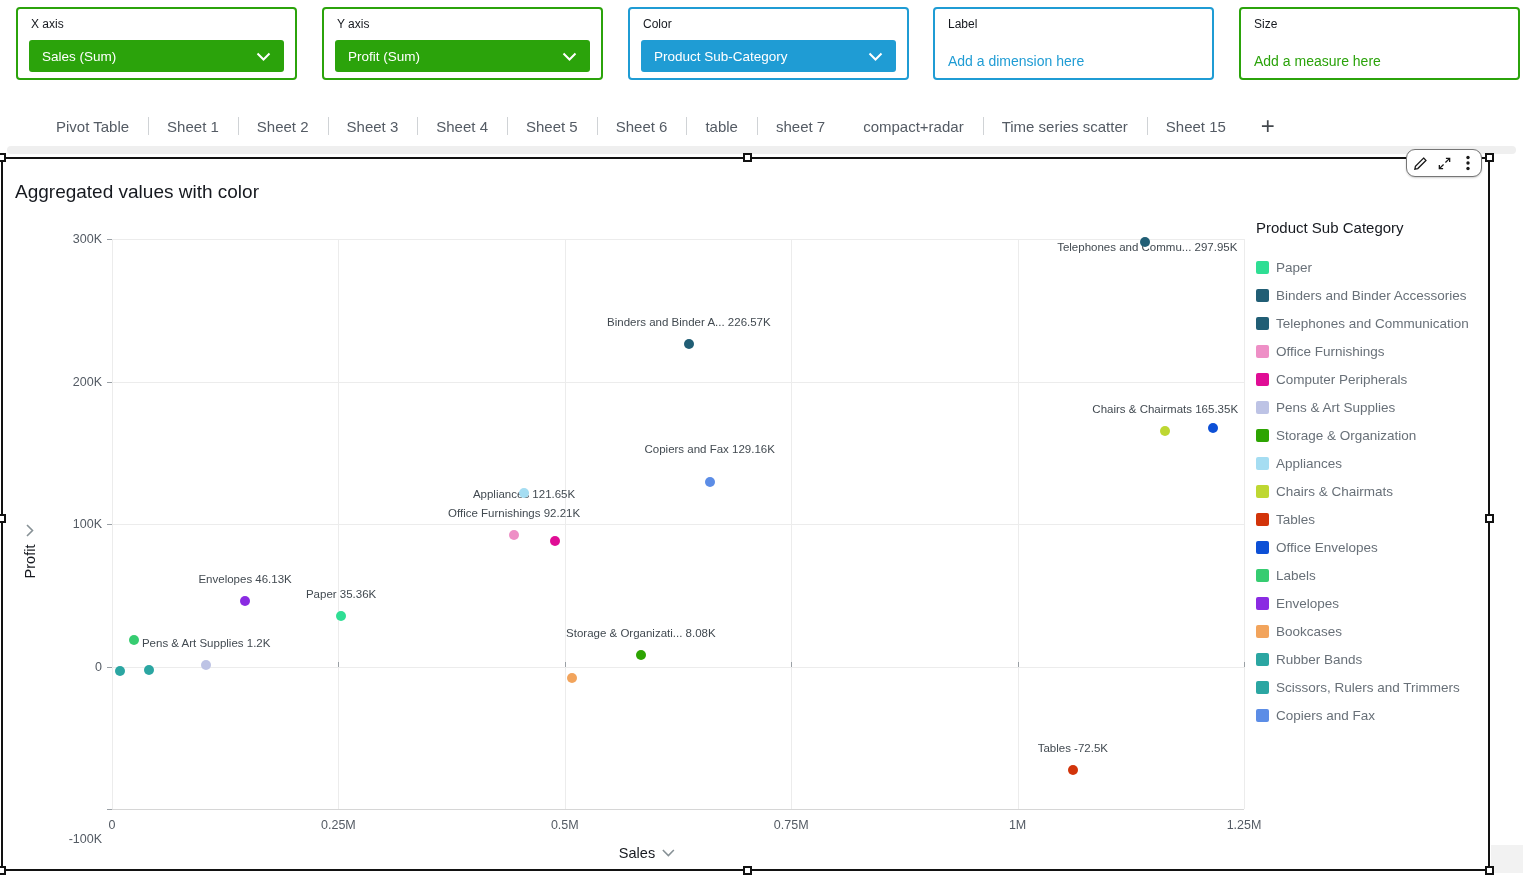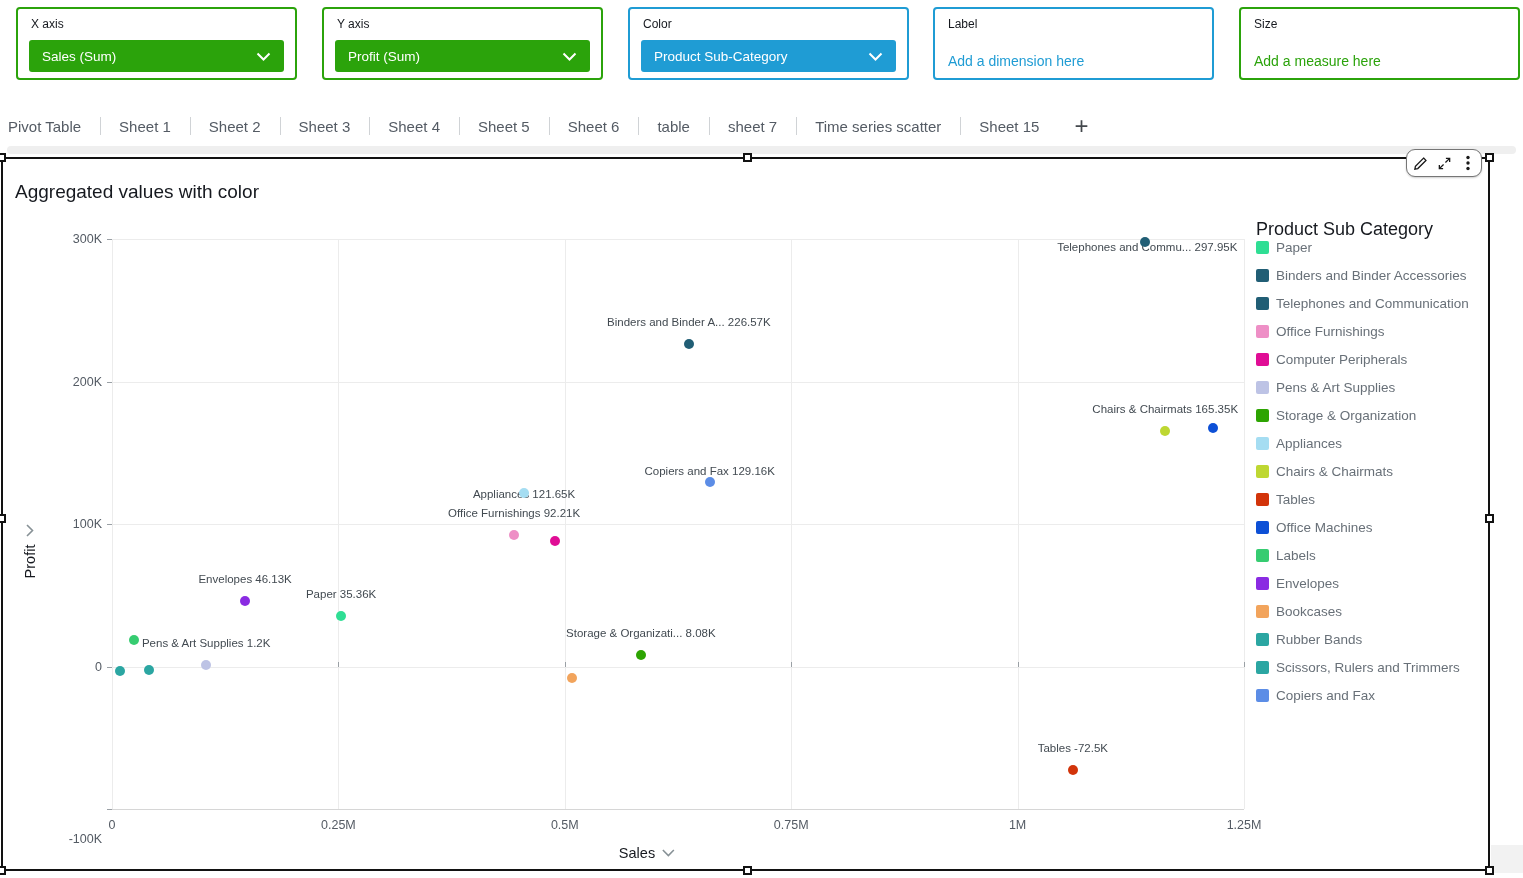--- a/index.html
+++ b/index.html
@@ -23,21 +23,21 @@
   .pill{position:absolute;left:11px;right:11px;top:31px;height:32px;border-radius:3px;display:flex;align-items:center;justify-content:space-between;padding:0 13px;color:#fff;font-size:13.5px;cursor:pointer;}
   .pill.green{background:var(--green);}
   .pill.blue{background:var(--blue);}
   .well-placeholder{position:absolute;left:13px;top:44px;font-size:14px;cursor:pointer;}
   .well-placeholder.blue{color:var(--blue);}
   .well-placeholder.green{color:var(--green);}
 
   
   .tabbar{position:absolute;left:0;top:106px;width:100%;height:40px;display:flex;align-items:stretch;font-size:15px;color:var(--graytext);}
   .tab{display:flex;align-items:center;gap:8px;padding:0 19px;position:relative;cursor:pointer;white-space:nowrap;}
-  .tab:first-child{padding-left:8px;}
+  .tab:first-child{padding-left:8px;margin-left:48px;}
   .tab.sep::before{content:"";position:absolute;left:0;top:11px;height:18px;width:1px;background:#d0d3d6;}
   .tab.active{background:#efefef;font-weight:bold;color:var(--ink);}
   .tab-plus{display:flex;align-items:center;padding:0 16px;font-size:24px;font-weight:300;color:#43484d;cursor:pointer;}
 
   .canvas-strip{position:absolute;left:7px;right:7px;top:146px;height:8px;background:#efefef;border-radius:4px;}
   .corner-patch{position:absolute;right:0;top:845px;width:32px;height:28px;background:#f2f2f2;}
 
   
   .visual{position:absolute;left:1px;top:157px;width:1489px;height:714px;background:#fff;border:2px solid #121212;}
   .handle{position:absolute;width:9px;height:9px;background:#fff;border:2px solid #121212;z-index:30;}
@@ -55,21 +55,21 @@
   .ytick-label{position:absolute;width:56px;text-align:right;font-size:12.5px;color:var(--graytext);}
   .xtick-label{position:absolute;width:70px;text-align:center;font-size:12.5px;color:var(--graytext);transform:translateX(-50%);}
   .scatter-dot{position:absolute;width:10px;height:10px;border-radius:50%;cursor:pointer;z-index:10;}
   .point-label{position:absolute;font-size:11.5px;color:#424a51;white-space:nowrap;transform:translateX(-50%);z-index:5;}
 
   .x-axis-name{position:absolute;left:644px;top:686px;transform:translateX(-50%);display:flex;align-items:center;gap:7px;font-size:14.5px;color:var(--ink);cursor:pointer;}
   .y-axis-name{position:absolute;left:-28px;top:383px;width:110px;height:18px;display:flex;align-items:center;justify-content:center;gap:8px;font-size:14.5px;color:var(--ink);transform:rotate(-90deg);cursor:pointer;}
 
   
   #legend{position:absolute;left:1253px;top:60px;width:234px;}
-  .legend-title{font-size:18px;color:var(--ink);}
+  .legend-title{font-size:15px;color:var(--ink);margin-bottom:24px;}
   .legend-item{display:flex;align-items:center;height:14px;margin-bottom:14px;font-size:13.5px;color:#687078;cursor:pointer;white-space:nowrap;}
   .legend-swatch{width:13px;height:13px;border-radius:2px;margin-right:7px;flex:none;}
 </style>
 </head>
 <body>
 
 <div class="well green" style="left:16px">
   <div class="well-label">X axis</div>
   <div class="pill green">
     <span>Sales (Sum)</span>
@@ -125,20 +125,23 @@
       <div>Sheet 5</div>
     </div>
     <div class="tab sep">
       <div>Sheet 6</div>
     </div>
     <div class="tab sep">
       <div>table</div>
     </div>
     <div class="tab sep">
       <div>sheet 7</div>
+    </div>
+    <div class="tab">
+      <div>compact+radar</div>
     </div>
     <div class="tab sep">
       <div>Time series scatter</div>
     </div>
     <div class="tab sep">
       <div>Sheet 15</div>
     </div>
     <div class="tab-plus">+</div>
   </div>
 
@@ -211,21 +214,21 @@
       <div class="gridline-h axisline" style="left: 109px; top: 650px; width: 1132px;"></div>
       <div class="tickmark" style="left: 104px; top: 650px; width: 5px; height: 1px;"></div>
       <div class="ytick-label" style="left: 43px; top: 643px; margin-top: 30px;">-100K</div>
       <div class="point-label" style="left: 1144.29px; top: 81.9213px;">Telephones and Commu... 297.95K</div>
       <div class="scatter-dot" title="Telephones and Communication" style="left: 1137.29px; top: 77.9213px; background: rgb(33, 94, 117);"></div>
       <div class="point-label" style="left: 685.867px; top: 156.638px;">Binders and Binder A... 226.57K</div>
       <div class="scatter-dot" title="Binders and Binder Accessories" style="left: 680.867px; top: 179.638px; background: rgb(33, 94, 117);"></div>
       <div class="scatter-dot" title="Office Machines" style="left: 1205.21px; top: 263.955px; background: rgb(13, 80, 214);"></div>
       <div class="point-label" style="left: 1162.21px; top: 243.876px;">Chairs &amp; Chairmats 165.35K</div>
       <div class="scatter-dot" title="Chairs &amp; Chairmats" style="left: 1157.21px; top: 266.876px; background: rgb(190, 215, 50);"></div>
-      <div class="point-label" style="left: 706.696px; top: 306px;">Copiers and Fax 129.16K</div>
+      <div class="point-label" style="left: 706.696px; top: 284px;">Copiers and Fax 129.16K</div>
       <div class="scatter-dot" title="Copiers and Fax" style="left: 701.696px; top: 318.447px; background: rgb(92, 141, 230);"></div>
       <div class="point-label" style="left: 521.048px; top: 311px; margin-top: 18px;">Appliances 121.65K</div>
       <div class="scatter-dot" title="Appliances" style="left: 516.048px; top: 329.149px; background: rgb(165, 221, 242);"></div>
       <div class="point-label" style="left: 511.086px; top: 348.101px;">Office Furnishings 92.21K</div>
       <div class="scatter-dot" title="Office Furnishings" style="left: 506.086px; top: 371.101px; background: rgb(238, 143, 198);"></div>
       <div class="scatter-dot" title="Computer Peripherals" style="left: 546.838px; top: 376.958px; background: rgb(224, 13, 149);"></div>
       <div class="point-label" style="left: 242.123px; top: 413.765px;">Envelopes 46.13K</div>
       <div class="scatter-dot" title="Envelopes" style="left: 237.123px; top: 436.765px; background: rgb(138, 43, 226);"></div>
       <div class="point-label" style="left: 338.117px; top: 429.112px;">Paper 35.36K</div>
       <div class="scatter-dot" title="Paper" style="left: 333.117px; top: 452.112px; background: rgb(47, 222, 148);"></div>
@@ -292,21 +295,21 @@
         <div class="legend-item">
           <div class="legend-swatch" style="background: rgb(190, 215, 50);"></div>
           <div style="overflow: hidden; text-overflow: ellipsis;">Chairs &amp; Chairmats</div>
         </div>
         <div class="legend-item">
           <div class="legend-swatch" style="background: rgb(210, 52, 10);"></div>
           <div style="overflow: hidden; text-overflow: ellipsis;">Tables</div>
         </div>
         <div class="legend-item">
           <div class="legend-swatch" style="background: rgb(13, 80, 214);"></div>
-          <div style="overflow: hidden; text-overflow: ellipsis;">Office Machines</div>
+          <div style="overflow: hidden; text-overflow: ellipsis;">Office Envelopes</div>
         </div>
         <div class="legend-item">
           <div class="legend-swatch" style="background: rgb(54, 204, 113);"></div>
           <div style="overflow: hidden; text-overflow: ellipsis;">Labels</div>
         </div>
         <div class="legend-item">
           <div class="legend-swatch" style="background: rgb(138, 43, 226);"></div>
           <div style="overflow: hidden; text-overflow: ellipsis;">Envelopes</div>
         </div>
         <div class="legend-item">

